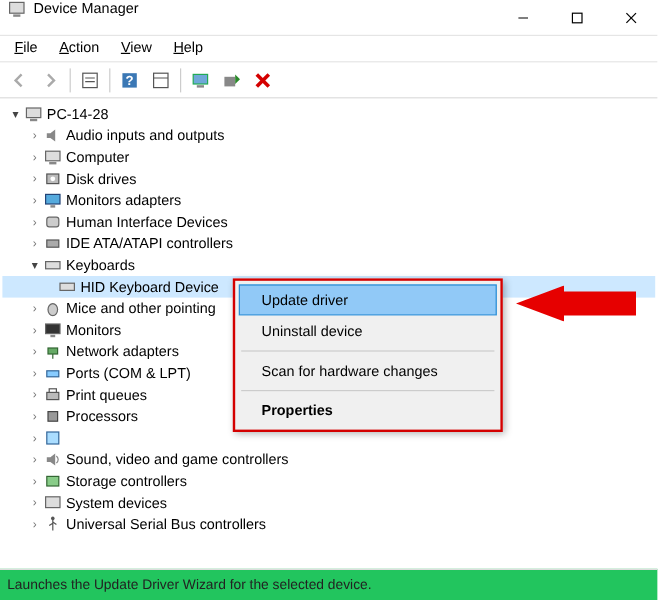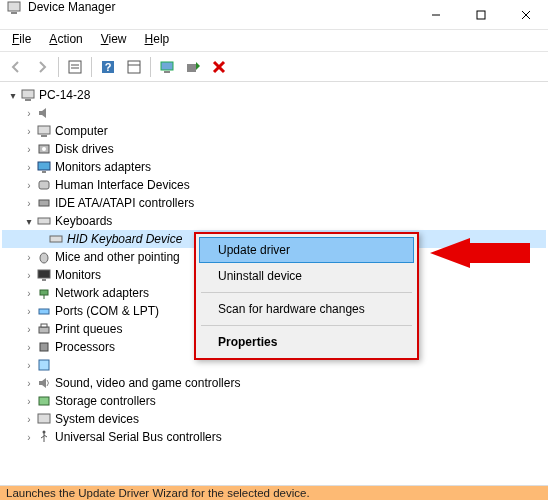--- a/index.html
+++ b/index.html
@@ -98,21 +98,21 @@
   justify-content: center;
 }
 .tree-row.selected {
   background: #cde8ff;
 }
 .tree-row.selected .label {
   background: #cde8ff;
 }
 .indent0 { padding-left: 4px; }
 .indent1 { padding-left: 20px; }
-.indent2 { padding-left: 32px; font-style: italic; }
+.indent2 { padding-left: 32px; }
 .context-menu {
   position: absolute;
   left: 194px;
   top: 232px;
   width: 225px;
   background: #f0f0f0;
   border: 2px solid #d40000;
   box-shadow: 2px 2px 6px rgba(0,0,0,0.3);
   padding: 3px;
   z-index: 10;
@@ -139,28 +139,28 @@
   top: 238px;
   width: 100px;
   height: 30px;
   z-index: 11;
 }
 .statusbar {
   position: absolute;
   bottom: 0;
   left: 0;
   right: 0;
-  height: 15px;
+  height: 26px;
   border-top: 1px solid #ddd;
   display: flex;
   align-items: center;
   padding: 0 6px;
   font-size: 11.5px;
   color: #222;
-  background: #fdba74;
+  background: #22c55e;
 }
 </style>
 </head>
 <body>
 
 <div class="titlebar">
   <span class="title-icon">
     <svg width="16" height="16" viewBox="0 0 16 16">
         <rect x="2" y="2" width="12" height="9" fill="#ddd" stroke="#666"></rect>
         <rect x="5" y="12" width="6" height="2" fill="#888"></rect>
@@ -257,20 +257,21 @@
     <span class="label">PC-14-28</span>
   </div>
   <div id="tree-body">
       <div class="tree-row indent1">
         <span class="arrow">›</span>
         <span class="dev-icon">
           <svg width="14" height="14">
             <path d="M2 5h3l4-3v10l-4-3H2z" fill="#888"></path>
           </svg>
         </span>
+        <span class="label">Audio inputs and outputs</span>
       </div>
       <div class="tree-row indent1">
         <span class="arrow">›</span>
         <span class="dev-icon">
           <svg width="14" height="14">
             <rect x="1" y="2" width="12" height="8" fill="#ddd" stroke="#666"></rect>
             <rect x="4" y="11" width="6" height="2" fill="#888"></rect>
           </svg>
         </span>
         <span class="label">Computer</span>

